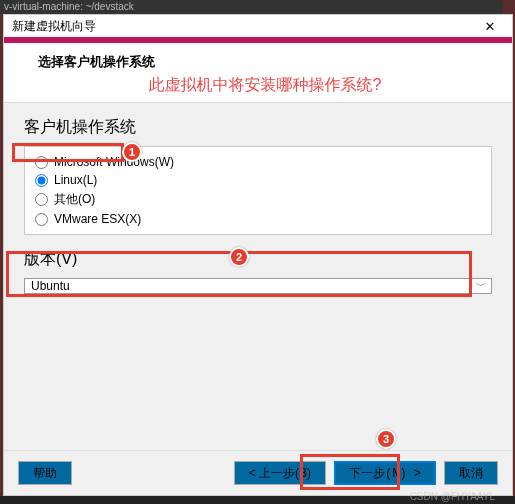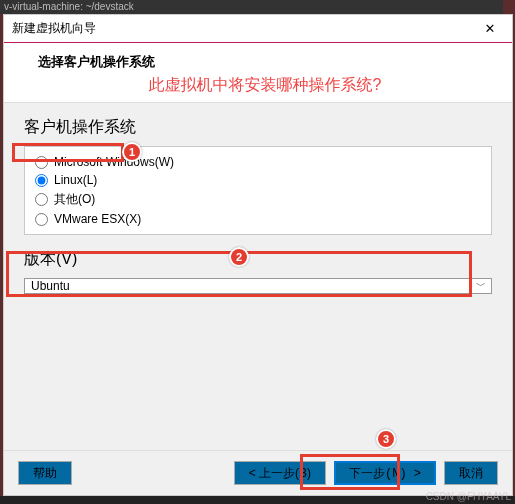--- a/index.html
+++ b/index.html
@@ -31,21 +31,21 @@
       background: #fff;
       border: 1px solid #ccc;
       display: flex;
       flex-direction: column;
     }
     .titlebar {
       height: 28px;
       display: flex;
       align-items: center;
       padding: 0 8px;
-      border-bottom: 1px solid #be185d;
+      border-bottom: 6px solid #be185d;
     }
     .titlebar-text { flex: 1; font-size: 12px; }
     .close-btn {
       width: 28px; height: 24px;
       display: flex; align-items: center; justify-content: center;
       font-size: 13px;
       cursor: pointer;
     }
     .header-area {
       padding: 10px 34px 6px 34px;
@@ -139,21 +139,21 @@
       z-index: 20;
     }
     .annot-box {
       position: absolute;
       border: 3px solid #e43c2f;
       z-index: 10;
       pointer-events: none;
     }
     .watermark {
       position: absolute;
-      right: 4px;
+      right: 20px;
       bottom: 2px;
       font-size: 10px;
       color: #cdbebe;
       opacity: 0.6;
       z-index: 30;
     }
     .bg-bottom {
       position: absolute;
       bottom: 0; left: 0; right: 0;
       height: 8px;

